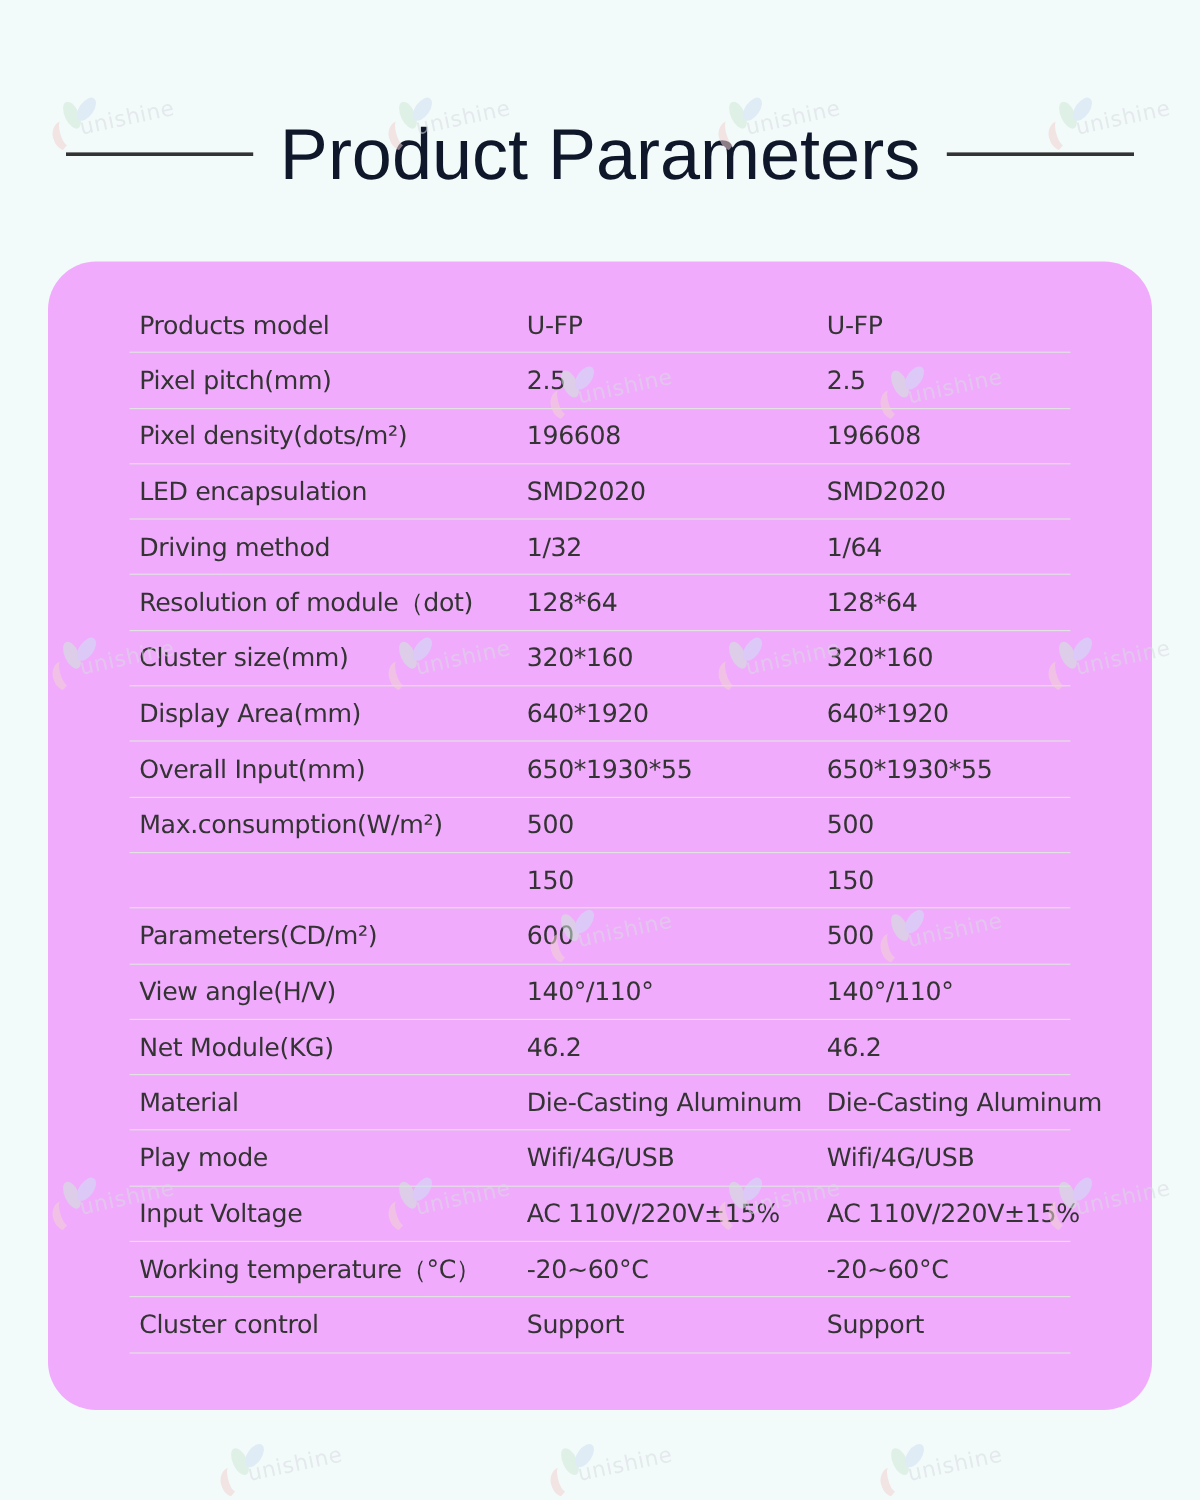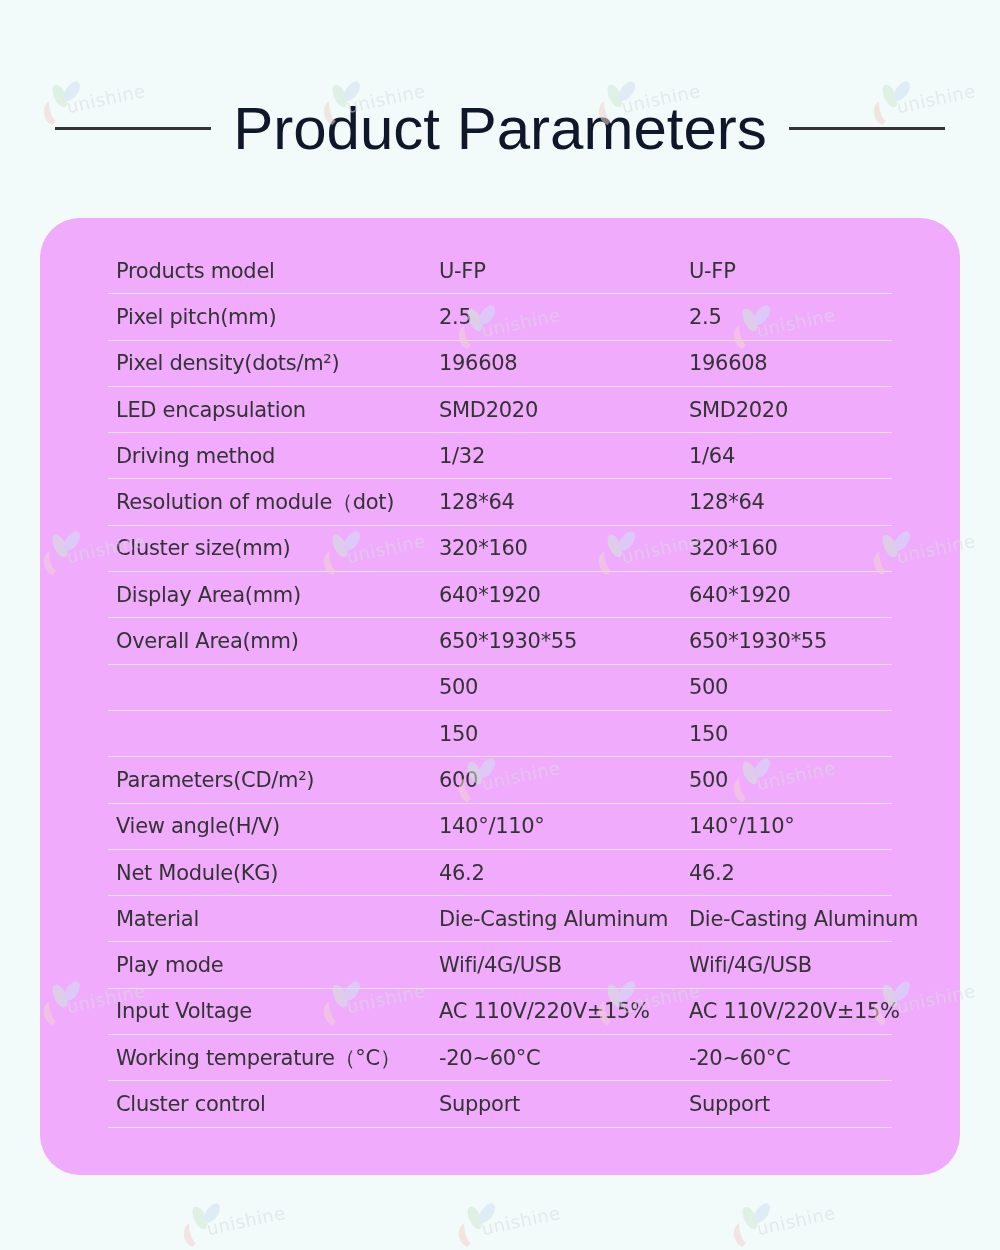--- a/index.html
+++ b/index.html
@@ -93,25 +93,26 @@
         <span class="c0">Cluster size(mm)</span>
         <span class="c1">320*160</span>
         <span class="c2">320*160</span>
       </div>
       <div class="row">
         <span class="c0">Display Area(mm)</span>
         <span class="c1">640*1920</span>
         <span class="c2">640*1920</span>
       </div>
       <div class="row">
-        <span class="c0">Overall Area(mm)</span>
+        <span class="c0">Overall Input(mm)</span>
         <span class="c1">650*1930*55</span>
         <span class="c2">650*1930*55</span>
       </div>
       <div class="row">
+        <span class="c0">Max.consumption(W/m²)</span>
         <span class="c1">500</span>
         <span class="c2">500</span>
       </div>
       <div class="row">
         <span class="c1">150</span>
         <span class="c2">150</span>
       </div>
       <div class="row">
         <span class="c0">Parameters(CD/m²)</span>
         <span class="c1">600</span>

